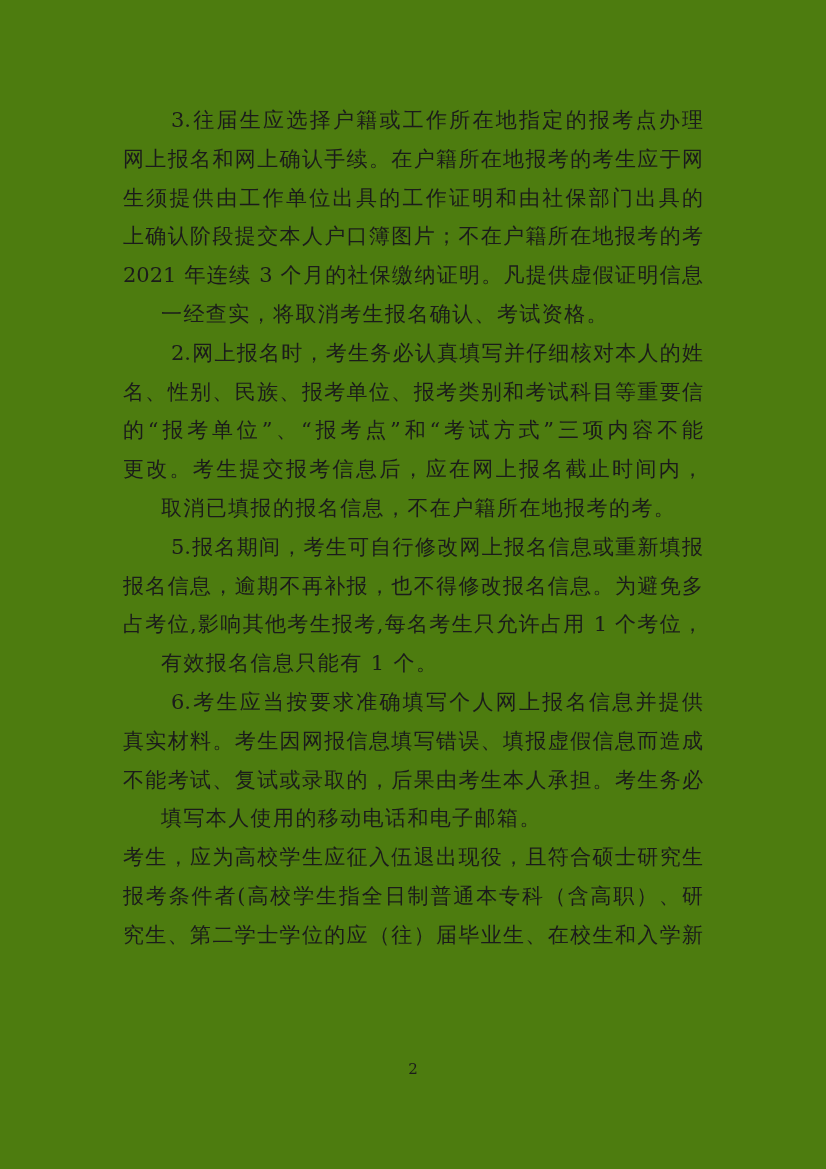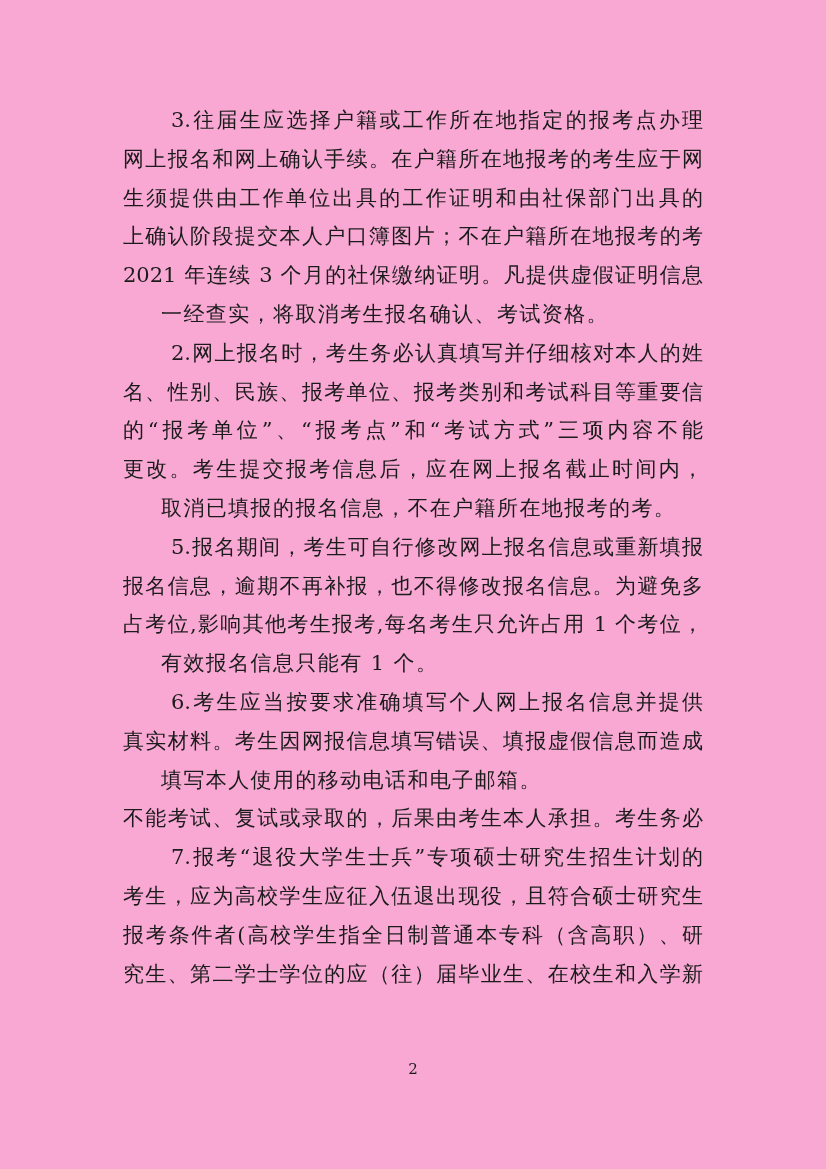--- a/index.html
+++ b/index.html
@@ -4,21 +4,21 @@
 <style>
   html, body { margin: 0; padding: 0; }
   body {
     width: 826px; height: 1169px;
     background: #ffffff;
     font-family: "DejaVu Serif", "Liberation Serif", serif;
   }
   .page {
     position: relative;
     width: 826px; height: 1169px;
-    background: #f9a8d4;
+    background: #4d7c0f;
     overflow: hidden;
     color: #1b1b1b;
   }
   .text-block {
     position: absolute;
     left: 123px; top: 101px;
     width: 580px;
   }
   .line {
     font-size: 21px;
@@ -58,23 +58,22 @@
       <div class="line">名、性别、民族、报考单位、报考类别和考试科目等重要信</div>
       <div class="line">的“报考单位”、“报考点”和“考试方式”三项内容不能</div>
       <div class="line">更改。考生提交报考信息后，应在网上报名截止时间内，</div>
       <div class="line para-end">取消已填报的报名信息，不在户籍所在地报考的考。</div>
       <div class="line first">5.报名期间，考生可自行修改网上报名信息或重新填报</div>
       <div class="line">报名信息，逾期不再补报，也不得修改报名信息。为避免多</div>
       <div class="line">占考位,影响其他考生报考,每名考生只允许占用 1 个考位，</div>
       <div class="line para-end">有效报名信息只能有 1 个。</div>
       <div class="line first">6.考生应当按要求准确填写个人网上报名信息并提供</div>
       <div class="line">真实材料。考生因网报信息填写错误、填报虚假信息而造成</div>
+      <div class="line">不能考试、复试或录取的，后果由考生本人承担。考生务必</div>
       <div class="line para-end">填写本人使用的移动电话和电子邮箱。</div>
-      <div class="line">不能考试、复试或录取的，后果由考生本人承担。考生务必</div>
-      <div class="line first">7.报考“退役大学生士兵”专项硕士研究生招生计划的</div>
       <div class="line">考生，应为高校学生应征入伍退出现役，且符合硕士研究生</div>
       <div class="line">报考条件者(高校学生指全日制普通本专科（含高职）、研</div>
       <div class="line">究生、第二学士学位的应（往）届毕业生、在校生和入学新</div>
     </div>
   <div class="page-footer">
     <span>2</span>
   </div>
 </div>
 
 </body></html>

